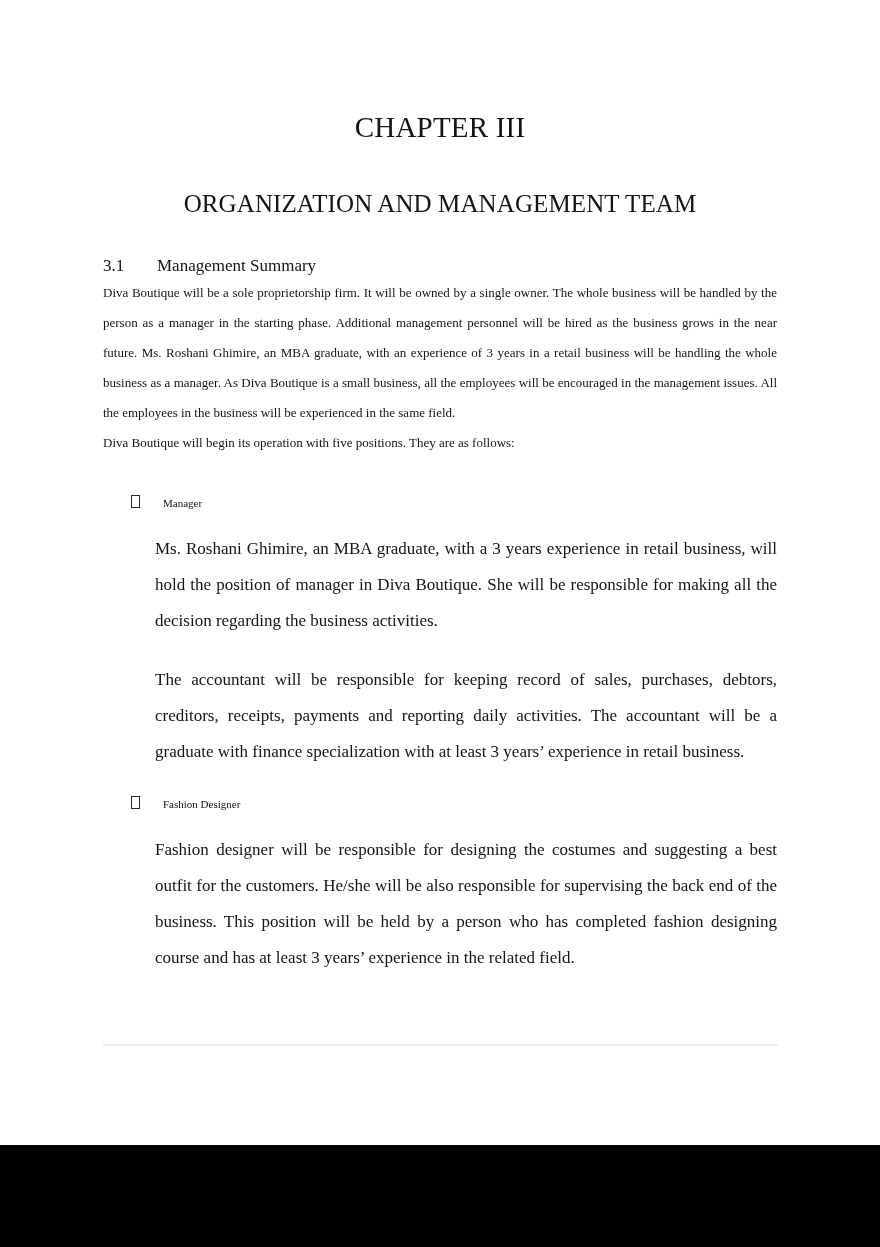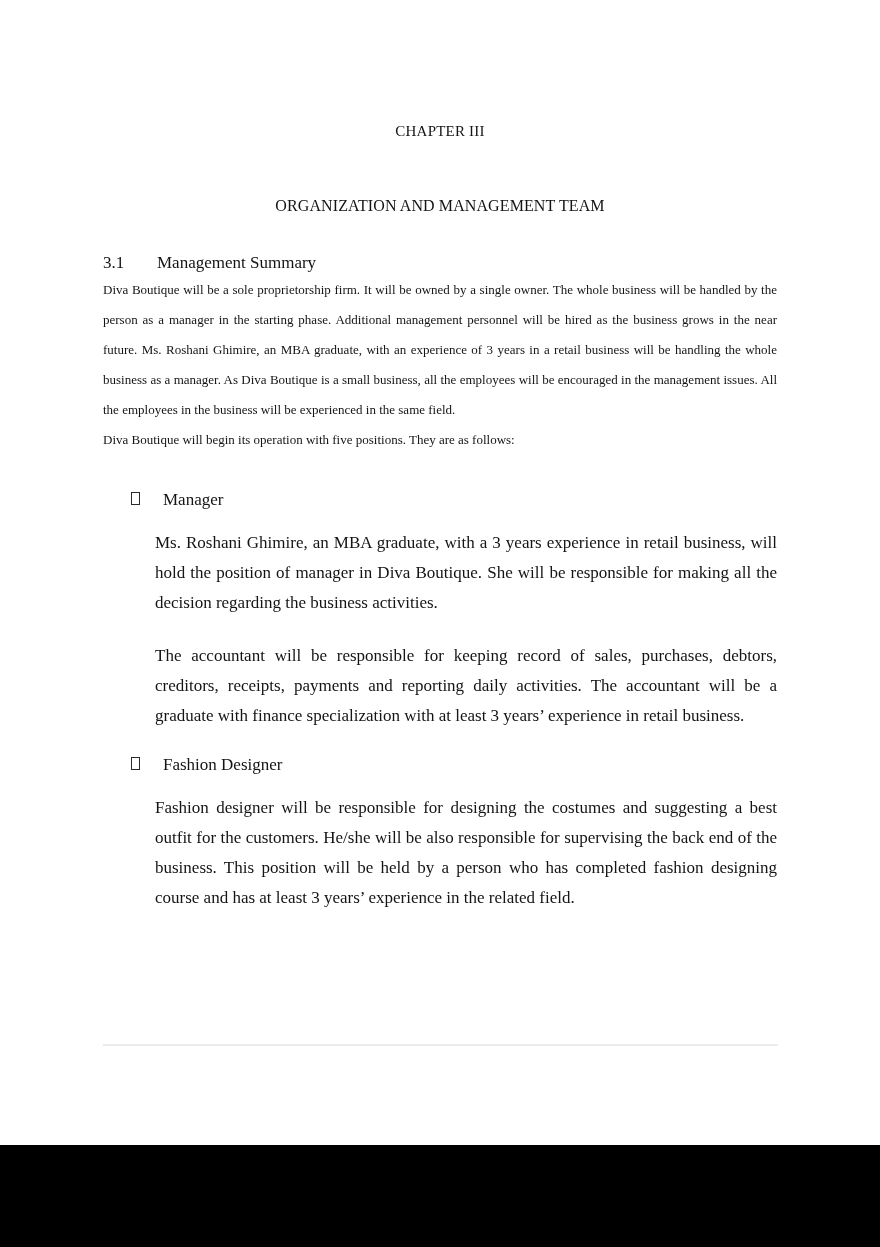--- a/index.html
+++ b/index.html
@@ -28,30 +28,30 @@
   .content {
     position: absolute;
     left: 103px;
     top: 0;
     width: 674px;
   }
 
   
   .chapter-heading {
     text-align: center;
-    font-size: 15px;
+    font-size: 29px;
     font-weight: normal;
     letter-spacing: 0.2px;
-    margin: 15px;
+    margin: 4px;
     padding-top: 108px;
     line-height: 1.1;
   }
   .doc-title {
     text-align: center;
-    font-size: 16px;
+    font-size: 25px;
     font-weight: normal;
     letter-spacing: 0.1px;
     margin: 0;
     padding-top: 42px;
     line-height: 1.1;
   }
 
   
   .section-heading {
     font-size: 17px;
@@ -108,30 +108,30 @@
     width: 7px;
     height: 11px;
     border: 1px solid #2a2a2a;
     background: #ffffff;
     box-sizing: content-box;
   }
   .role-label {
     position: absolute;
     left: 60px;
     top: 0;
-    font-size: 17px;
+    font-size: 11px;
     line-height: 22px;
     white-space: nowrap;
   }
   .role-body {
     margin-left: 52px;
     width: 622px;
     font-size: 17px;
     text-align: justify;
-    line-height: 30px;
+    line-height: 36px;
   }
 
   
   .divider {
     position: absolute;
     left: 103px;
     top: 1044px;
     width: 675px;
     height: 2px;
     background: #ececec;

